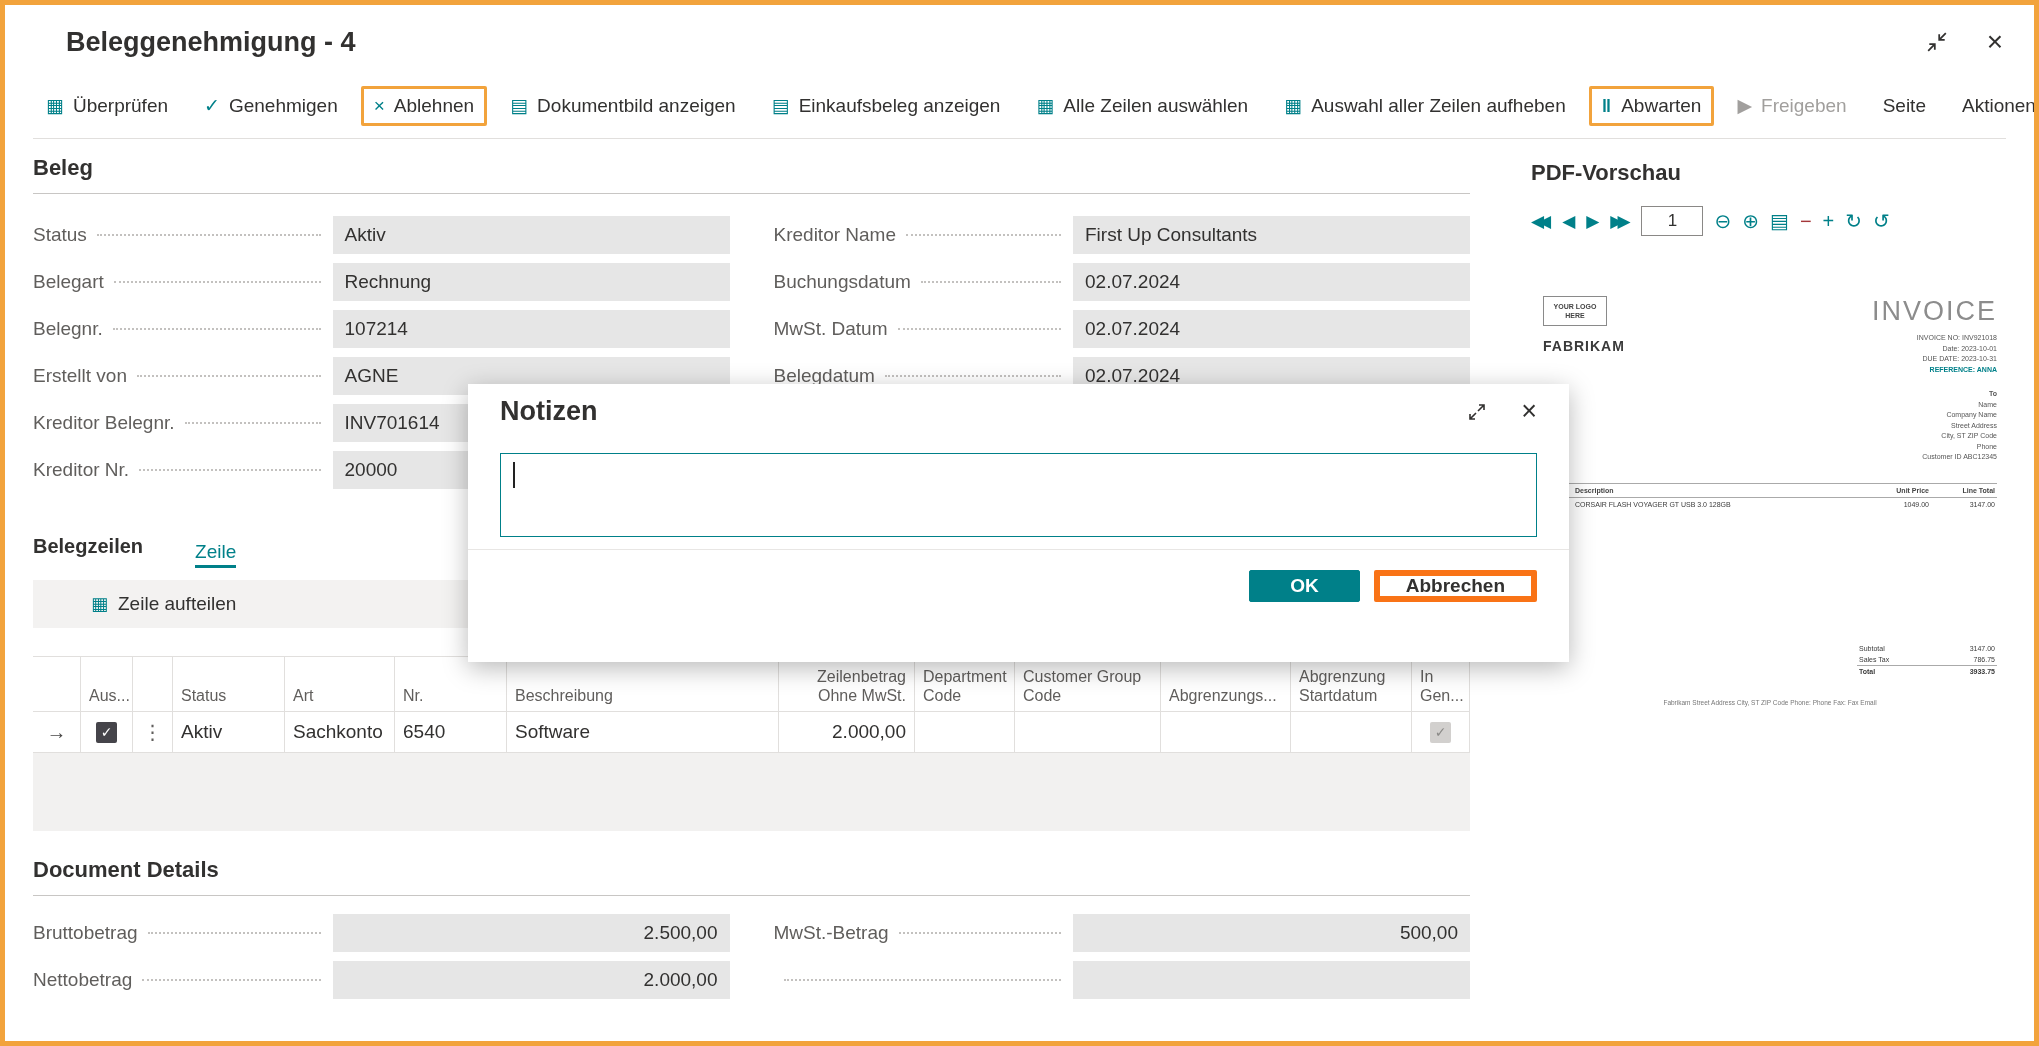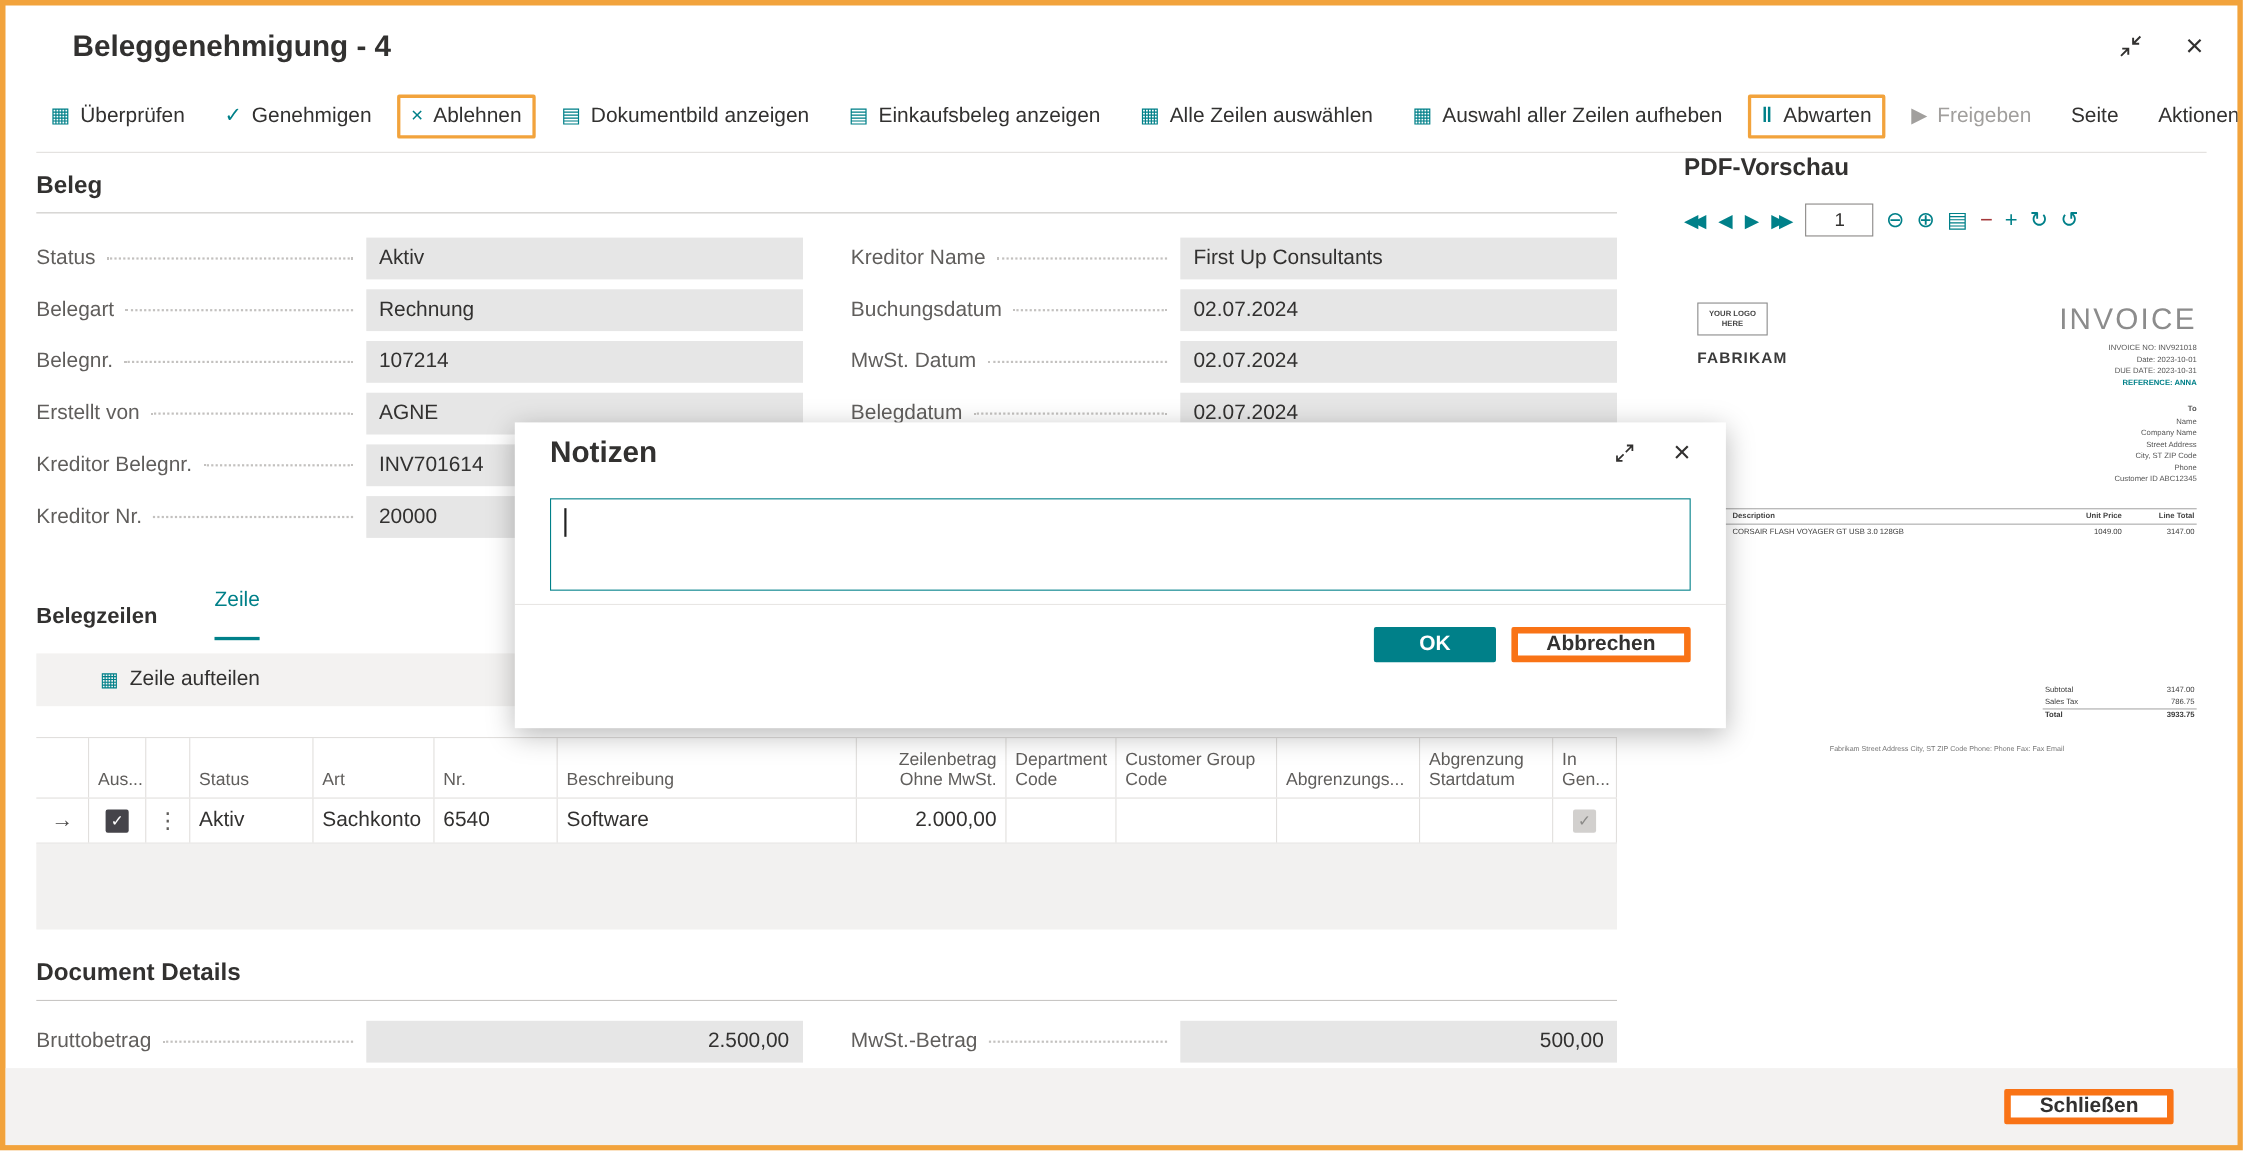--- a/index.html
+++ b/index.html
@@ -39,21 +39,21 @@
   .col{flex:1;display:flex;flex-direction:column;gap:9px;}
   .field{display:flex;align-items:center;height:38px;}
   .f-lbl{font-size:19px;color:var(--muted);white-space:nowrap;}
   .f-dots{flex:1;height:0;border-bottom:2px dotted #C3C1BF;margin:0 12px 0 10px;}
   .f-val{width:397px;height:38px;background:var(--box);display:flex;align-items:center;padding:0 12px;font-size:19px;color:var(--ink);cursor:text;flex:none;}
   .f-val.num{justify-content:flex-end;}
 
   
   .bz-header{display:flex;align-items:flex-end;gap:52px;margin-top:46px;}
   .bz-title{font-size:20px;font-weight:700;color:var(--ink);padding-bottom:10px;}
-  .bz-tab{font-size:19px;color:var(--accent);padding-bottom:22px;border-bottom:3px solid var(--accent);cursor:pointer;}
+  .bz-tab{font-size:19px;color:var(--accent);padding-bottom:2px;border-bottom:3px solid var(--accent);cursor:pointer;}
   .bz-actionbar{margin-top:12px;height:48px;background:#F3F2F1;display:flex;align-items:center;padding-left:58px;}
   .bz-action{display:flex;align-items:center;gap:10px;cursor:pointer;}
   .bz-action .tb-ic{font-size:18px;}
   .bz-table{margin-top:28px;border-top:1px solid var(--line);}
   .bz-head,.bz-row{display:grid;grid-template-columns:48px 52px 40px 112px 110px 112px 272px 136px 100px 146px 130px 121px 58px;}
   .hc{font-size:16px;color:var(--muted);padding:6px 8px;display:flex;align-items:flex-end;border-right:1px solid var(--line);min-height:54px;line-height:1.2;}
   .hc.num{justify-content:flex-end;text-align:right;}
   .bz-row{border-top:1px solid var(--line);border-bottom:1px solid var(--line);cursor:pointer;}
   .rc{height:40px;display:flex;align-items:center;padding:0 8px;border-right:1px solid var(--line);font-size:19px;color:var(--ink);overflow:hidden;white-space:nowrap;}
   .rc.center{justify-content:center;}
@@ -68,21 +68,21 @@
   .dd{margin-top:26px;}
   .dd .cols{margin-top:18px;}
 
   
   .footerbar{position:absolute;left:0;right:0;bottom:0;height:70px;background:#F3F2F1;z-index:5;display:flex;align-items:center;justify-content:flex-end;padding-right:58px;}
   .btn{font-size:19px;font-weight:600;padding:0 26px;height:32px;display:flex;align-items:center;justify-content:center;border-radius:2px;cursor:pointer;}
   .btn.secondary{background:#fff;border:6px solid #f97316;color:var(--ink);}
   .btn.primary{background:var(--accent);border:1px solid var(--accent);color:#fff;padding:0 40px;}
 
   
-  .pdfpanel{position:absolute;left:1526px;top:134px;width:478px;}
+  .pdfpanel{position:absolute;left:1526px;top:155px;width:478px;}
   .pdf-title{font-size:22px;font-weight:600;color:var(--ink);}
   .pdf-toolbar{margin-top:20px;display:flex;align-items:center;gap:11px;}
   .pdf-nav{color:var(--accent);font-size:17px;cursor:pointer;line-height:1;}
   .pdf-nav.dbl{letter-spacing:-6px;padding-right:6px;}
   .pdf-page-input{width:62px;height:30px;border:1px solid #8A8886;font-size:17px;text-align:center;color:var(--ink);font-family:inherit;}
   .pdf-ic{color:var(--accent);font-size:20px;cursor:pointer;line-height:1;}
   .pdf-ic.danger{color:var(--danger);}
 
   
   .invoice{margin-top:60px;padding:0 12px;color:#3a3a3a;}
@@ -417,23 +417,20 @@
         <div class="inv-trow total">
           <span>Total</span>
           <span>3933.75</span>
         </div>
       </div>
 
       <div class="inv-footer">Fabrikam Street Address City, ST ZIP Code  Phone: Phone Fax: Fax  Email</div>
     </div>
   </div>
 
-  <div class="footerbar">
-    <div class="btn secondary">Schließen</div>
-  </div>
 
   <div class="modal">
     <div class="modal-head">
       <div class="modal-title">Notizen</div>
       <div class="modal-icons">
         <svg viewBox="0 0 20 20">
             <path d="M12 3h5v5M17 3l-6 6M8 17H3v-5M3 17l6-6"></path>
           </svg>
         <span class="modal-x">×</span>
       </div>

